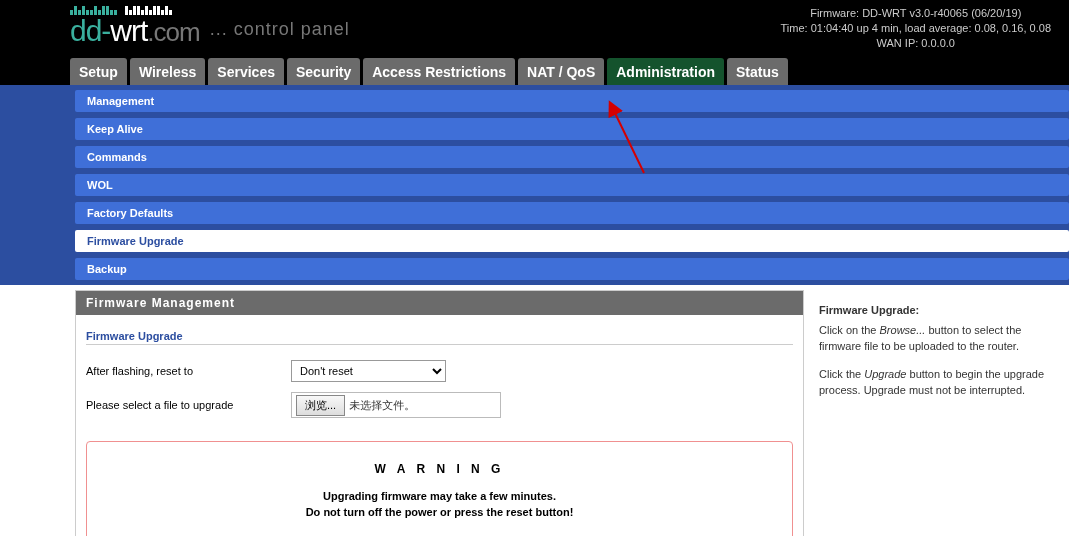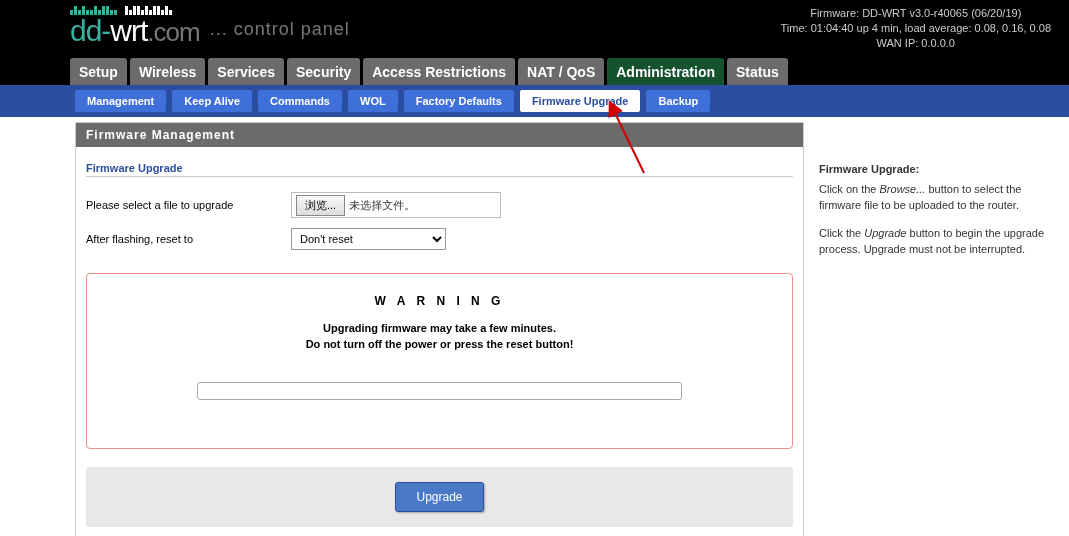--- a/index.html
+++ b/index.html
@@ -10,21 +10,21 @@
   .logo-bars span { width: 3px; background: #3ab09e; }
   .logo-bars .w { background: #fff; }
   .logo-text { color: #fff; font-size: 30px; font-weight: 300; letter-spacing: -1px; font-family: Arial, sans-serif; }
   .logo-text .teal { color: #3ab09e; }
   .logo-text .grey { color: #777; font-size: 26px; text-align: center; }
   .controlpanel { color: #777; font-size: 18px; font-family: Arial; letter-spacing: 1px; padding-bottom: 8px; align-self: flex-end; }
   .status-info { color: #ccc; font-size: 11px; text-align: center; padding-top: 6px; line-height: 15px; }
   .main-tabs { background: #000; padding: 0 0 0 70px; display: flex; gap: 3px; height: 27px; }
   .main-tabs .tab { background: #6b6b6b; color: #fff; padding: 6px 9px; font-size: 14px; font-weight: bold; border-radius: 3px 3px 0 0; cursor: pointer; }
   .main-tabs .tab.active { background: #14532d; }
-  .sub-tabs { background: #2c4ea0; padding: 5px 0 5px 75px; display: flex; gap: 6px; }
+  .sub-tabs { background: #2c4ea0; padding: 5px 0 5px 75px; display: flex; gap: 6px; flex-direction: column; }
   .sub-tabs .stab { background: #3f6fd8; color: #fff; padding: 5px 12px; font-size: 11px; font-weight: bold; border-radius: 2px; cursor: pointer; }
   .sub-tabs .stab.active { background: #fff; color: #2c4ea0; }
   .content-wrap { display: flex; padding: 5px 18px 20px 75px; gap: 15px; align-items: flex-start; }
   .main-col { flex: 1; border: 1px solid #ccc; background: #fff; }
   .side-col { width: 232px; }
   .section-title { background: #6b6b6b; color: #fff; font-weight: bold; padding: 5px 10px; font-size: 12px; letter-spacing: 1px; }
   .fieldset-title { color: #2c4ea0; font-weight: bold; font-size: 11px; border-bottom: 1px solid #ccc; margin: 15px 10px 10px 10px; padding-bottom: 2px; }
   .form-row { display: flex; padding: 5px 10px; align-items: center; }
   .form-label { width: 205px; font-size: 11px; }
   .select { width: 155px; height: 22px; font-size: 11px; border: 1px solid #999; background: #fff; padding: 2px 4px; }
@@ -33,21 +33,21 @@
   .file-text { font-size: 11px; color: #333; }
   .warning-box { border: 1px solid #f09090; border-radius: 4px; margin: 18px 10px; padding: 20px 15px 48px 15px; text-align: center; }
   .warning-title { font-weight: bold; font-size: 12px; letter-spacing: 4px; margin-bottom: 12px; }
   .warning-text { font-weight: bold; font-size: 11px; line-height: 16px; margin-bottom: 30px; }
   .progress-bar { height: 18px; border: 1px solid #aaa; border-radius: 3px; margin: 0 95px; background: #fff; }
   .button-bar { background: #e8e8e8; padding: 15px; text-align: center; margin: 10px; border-radius: 3px;}
   .btn-upgrade { background: #4a7ac7; color: #fff; border: 1px solid #2c4ea0; padding: 7px 20px; font-size: 12px; border-radius: 3px; cursor: pointer; box-shadow: 1px 1px 2px rgba(0,0,0,0.3); }
   .help-box { background: #2c4ea0; color: #fff; padding: 5px 10px; display: flex; justify-content: space-between; font-size: 12px; font-weight: bold; border-radius: 2px; }
   .help-more { font-size: 10px; font-weight: normal; cursor: pointer; }
   .help-content { padding: 12px 0 0 0; font-size: 11px; color: #333; line-height: 16px; }
-  .help-content .htitle { font-weight: bold; margin-bottom: 4px; margin-top: 27px; }
+  .help-content .htitle { font-weight: bold; margin-bottom: 4px; }
   .help-content p { margin-bottom: 12px; }
   .help-content em { font-style: italic; }
   .arrow { position: absolute; pointer-events: none; }
   .arrow svg { overflow: visible; }
 </style>
 </head>
 <body>
 
 <div class="header">
   <div class="logo-bars">
@@ -108,32 +108,32 @@
     <div class="stab active">Firmware Upgrade</div>
     <div class="stab">Backup</div>
   </div>
 
 <div class="content-wrap">
   <div class="main-col">
     <div class="section-title">Firmware Management</div>
     <div class="fieldset-title">Firmware Upgrade</div>
 
     <div class="form-row">
+      <div class="form-label">After flashing, reset to</div>
+      <select class="select">
+        <option>Don't reset</option>
+      </select>
+    </div>
+
+    <div class="form-row">
       <div class="form-label">Please select a file to upgrade</div>
       <div class="file-wrap">
         <button class="file-btn">浏览...</button>
         <span class="file-text">未选择文件。</span>
       </div>
-    </div>
-
-    <div class="form-row">
-      <div class="form-label">After flashing, reset to</div>
-      <select class="select">
-        <option>Don't reset</option>
-      </select>
     </div>
 
     <div class="warning-box">
       <div class="warning-title">W A R N I N G</div>
       <div class="warning-text">
         <span>Upgrading firmware may take a few minutes.</span><br>
         <span>Do not turn off the power or press the reset button!</span>
       </div>
       <div class="progress-bar"></div>
     </div>

